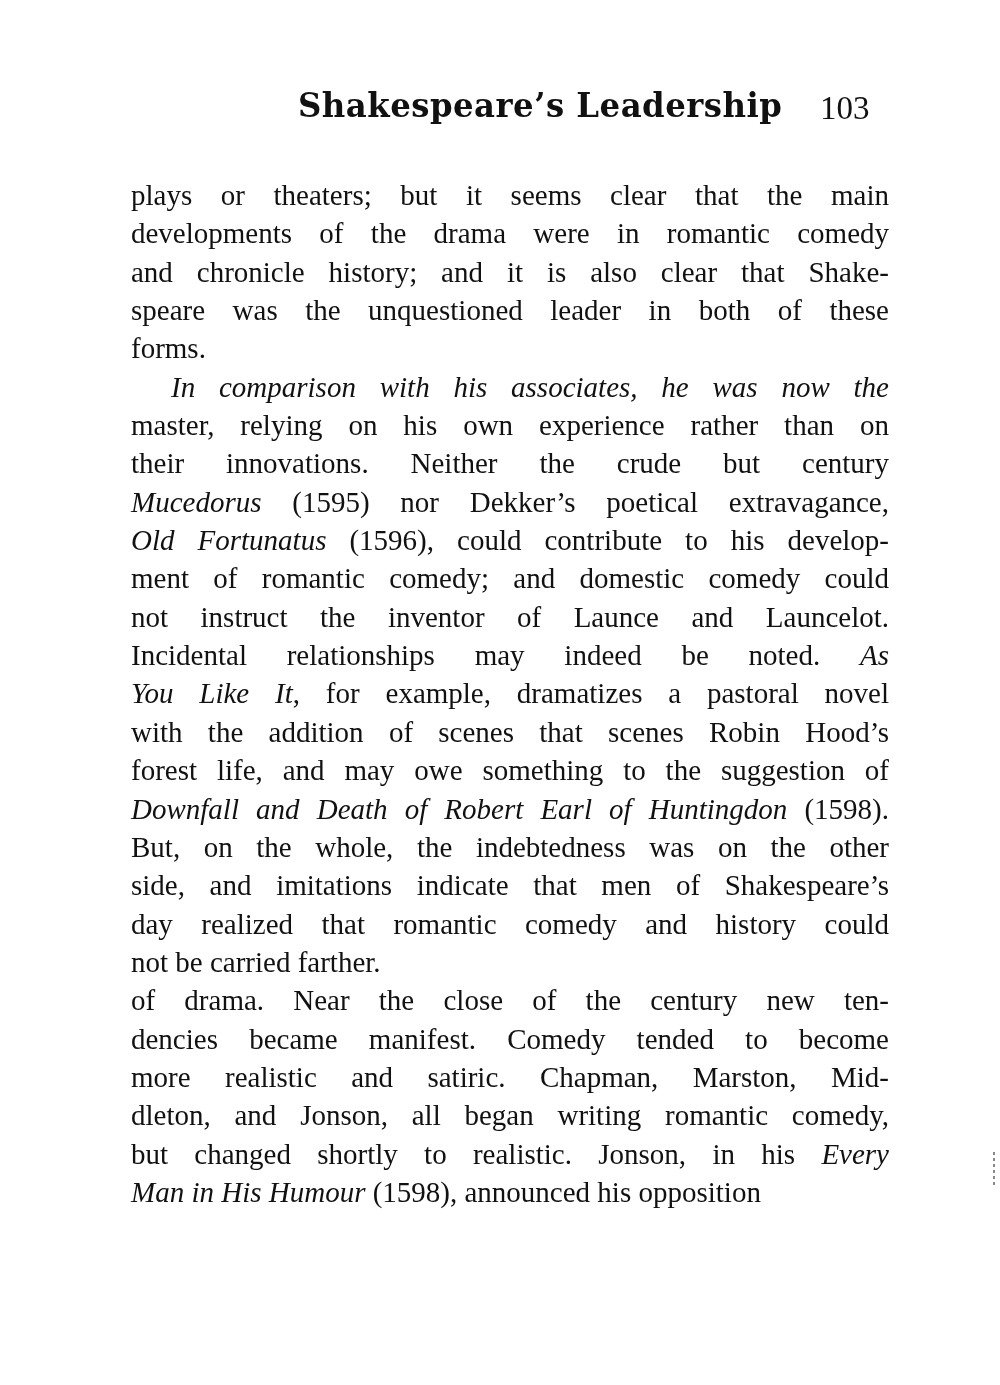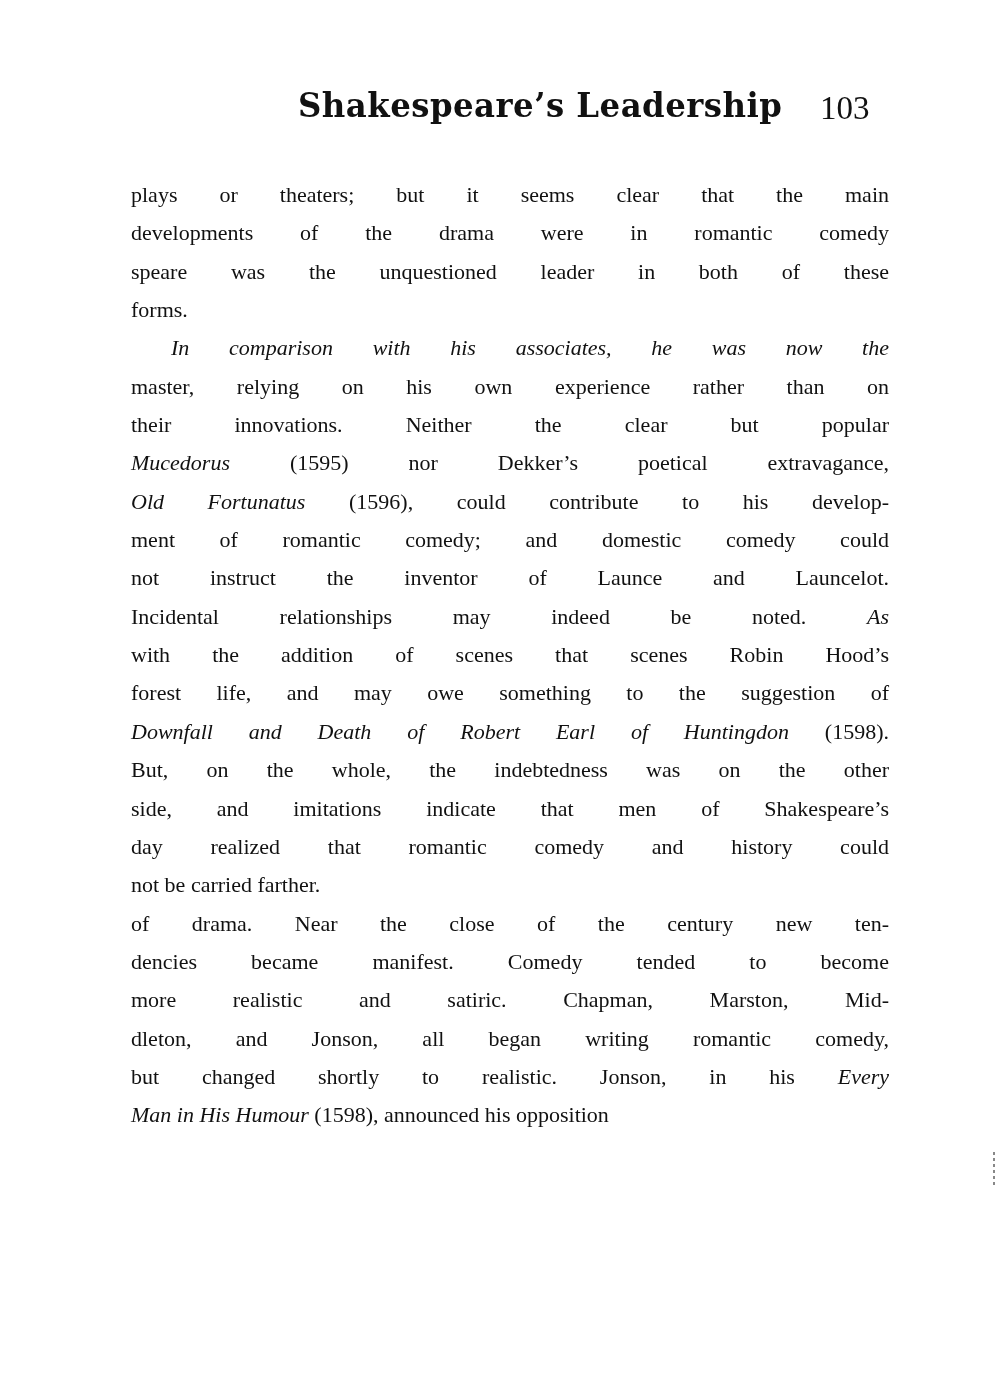--- a/index.html
+++ b/index.html
@@ -47,21 +47,21 @@
     font-weight: normal;
     font-size: 33px;
     color: #111;
   }
   .body-text {
     position: absolute;
     left: 131px;
     top: 176px;
     width: 758px;
     font-family: "Liberation Serif", serif;
-    font-size: 22px;
+    font-size: 29px;
     line-height: 38.35px;
     color: #111;
   }
   .line {
     display: block;
     white-space: nowrap;
     text-align: justify;
     text-align-last: justify;
     height: 38.35px;
   }
@@ -92,32 +92,34 @@
 <div class="page">
   <div class="running-head">
     <span class="running-title">Shakespeare’s Leadership</span>
     <span class="page-number">103</span>
   </div>
 
   <div class="body-text" id="body-text">
       <div>
         <span class="line"><span>plays or theaters; but it seems clear that the main</span></span>
         <span class="line"><span>developments of the drama were in romantic comedy</span></span>
+        <span class="line"><span>and chronicle history; and it is also clear that Shake-</span></span>
         <span class="line"><span>speare was the unquestioned leader in both of these</span></span>
         <span class="line last"><span>forms.</span></span>
       </div>
       <div>
         <span class="line indent"><span>In comparison with his associates, he was now the</span></span>
         <span class="line"><span>master, relying on his own experience rather than on</span></span>
-        <span class="line"><span>their innovations. Neither the clear but popular</span></span>
+        <span class="line"><span>their innovations. Neither the crude but century</span></span>
         <span class="line"><span class="seg-italic">Mucedorus</span><span> (1595) nor Dekker’s poetical extravagance,</span></span>
         <span class="line"><span class="seg-italic">Old Fortunatus</span><span> (1596), could contribute to his develop-</span></span>
         <span class="line"><span>ment of romantic comedy; and domestic comedy could</span></span>
         <span class="line"><span>not instruct the inventor of Launce and Launcelot.</span></span>
         <span class="line"><span>Incidental relationships may indeed be noted. </span><span class="seg-italic">As</span></span>
+        <span class="line"><span class="seg-italic">You Like It</span><span>, for example, dramatizes a pastoral novel</span></span>
         <span class="line"><span>with the addition of scenes that scenes Robin Hood’s</span></span>
         <span class="line"><span>forest life, and may owe something to the suggestion of</span></span>
         <span class="line"><span class="seg-italic">Downfall and Death of Robert Earl of Huntingdon</span><span> (1598).</span></span>
         <span class="line"><span>But, on the whole, the indebtedness was on the other</span></span>
         <span class="line"><span>side, and imitations indicate that men of Shakespeare’s</span></span>
         <span class="line"><span>day realized that romantic comedy and history could</span></span>
         <span class="line last"><span>not be carried farther.</span></span>
       </div>
       <div>
         <span class="line"><span>of drama. Near the close of the century new ten-</span></span>

